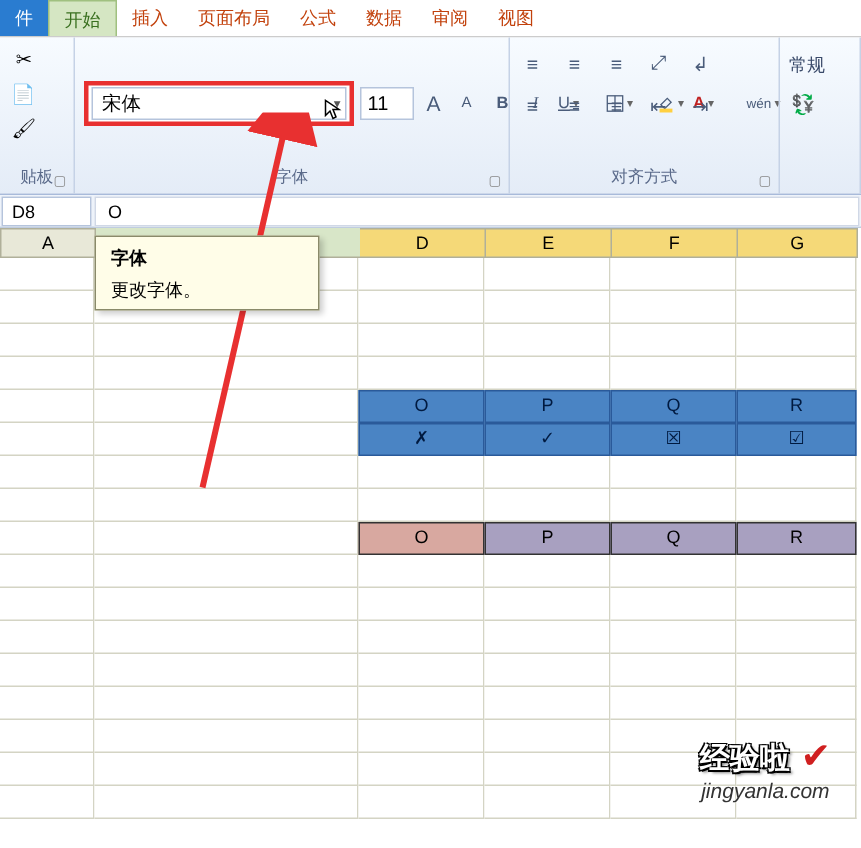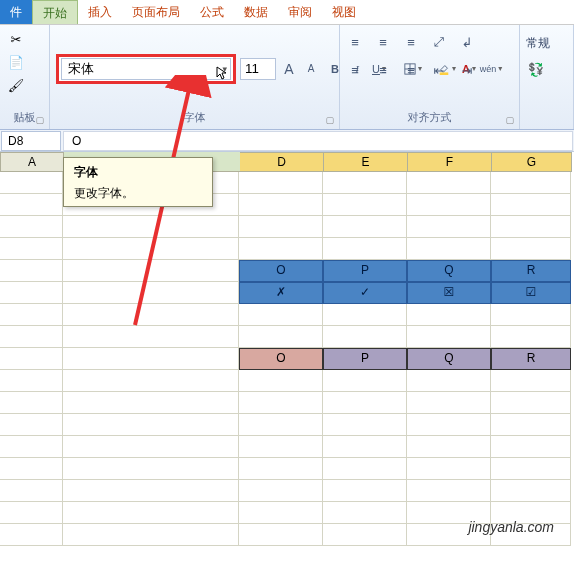--- a/index.html
+++ b/index.html
@@ -117,21 +117,21 @@
         <span style="width:8px;"></span>
         <span class="small-btn dd">
           <svg width="14" height="14" viewBox="0 0 14 14">
               <path d="M3 8 L8 3 L11 6 L6 11 Z" fill="none" stroke="#4a5c7a"></path>
               <rect x="2" y="11" width="10" height="3" fill="#ffd040"></rect>
             </svg>
         </span>
         <span class="small-btn dd">
           <span style="color:#c02020;font-weight:bold;">A</span>
         </span>
-        <span class="small-btn dd" style="font-size:9px;">wén</span>
+        <span class="small-btn dd" style="font-size:9px;margin-left:18px;">wén</span>
       </div>
     </div>
     <div class="group-label">字体</div>
     <div class="dlg-launch">▢</div>
   </div>
 
   <div class="ribbon-group align-group">
     <div class="group-content">
       <div class="align-grid">
         <div class="align-ic">≡</div>
@@ -320,14 +320,18 @@
         <div class="cell" style="width:176px;"></div>
         <div class="cell colw"></div>
         <div class="cell colw"></div>
         <div class="cell colw"></div>
         <div class="cell" style="width:80px;"></div>
       </div>
   </div>
 </div>
 
 <div class="watermark">
+  <div>
+    <span class="wm-main">经验啦</span>
+    <span class="wm-check">✔</span>
+  </div>
   <div class="wm-sub">jingyanla.com</div>
 </div>
 
 </body></html>

